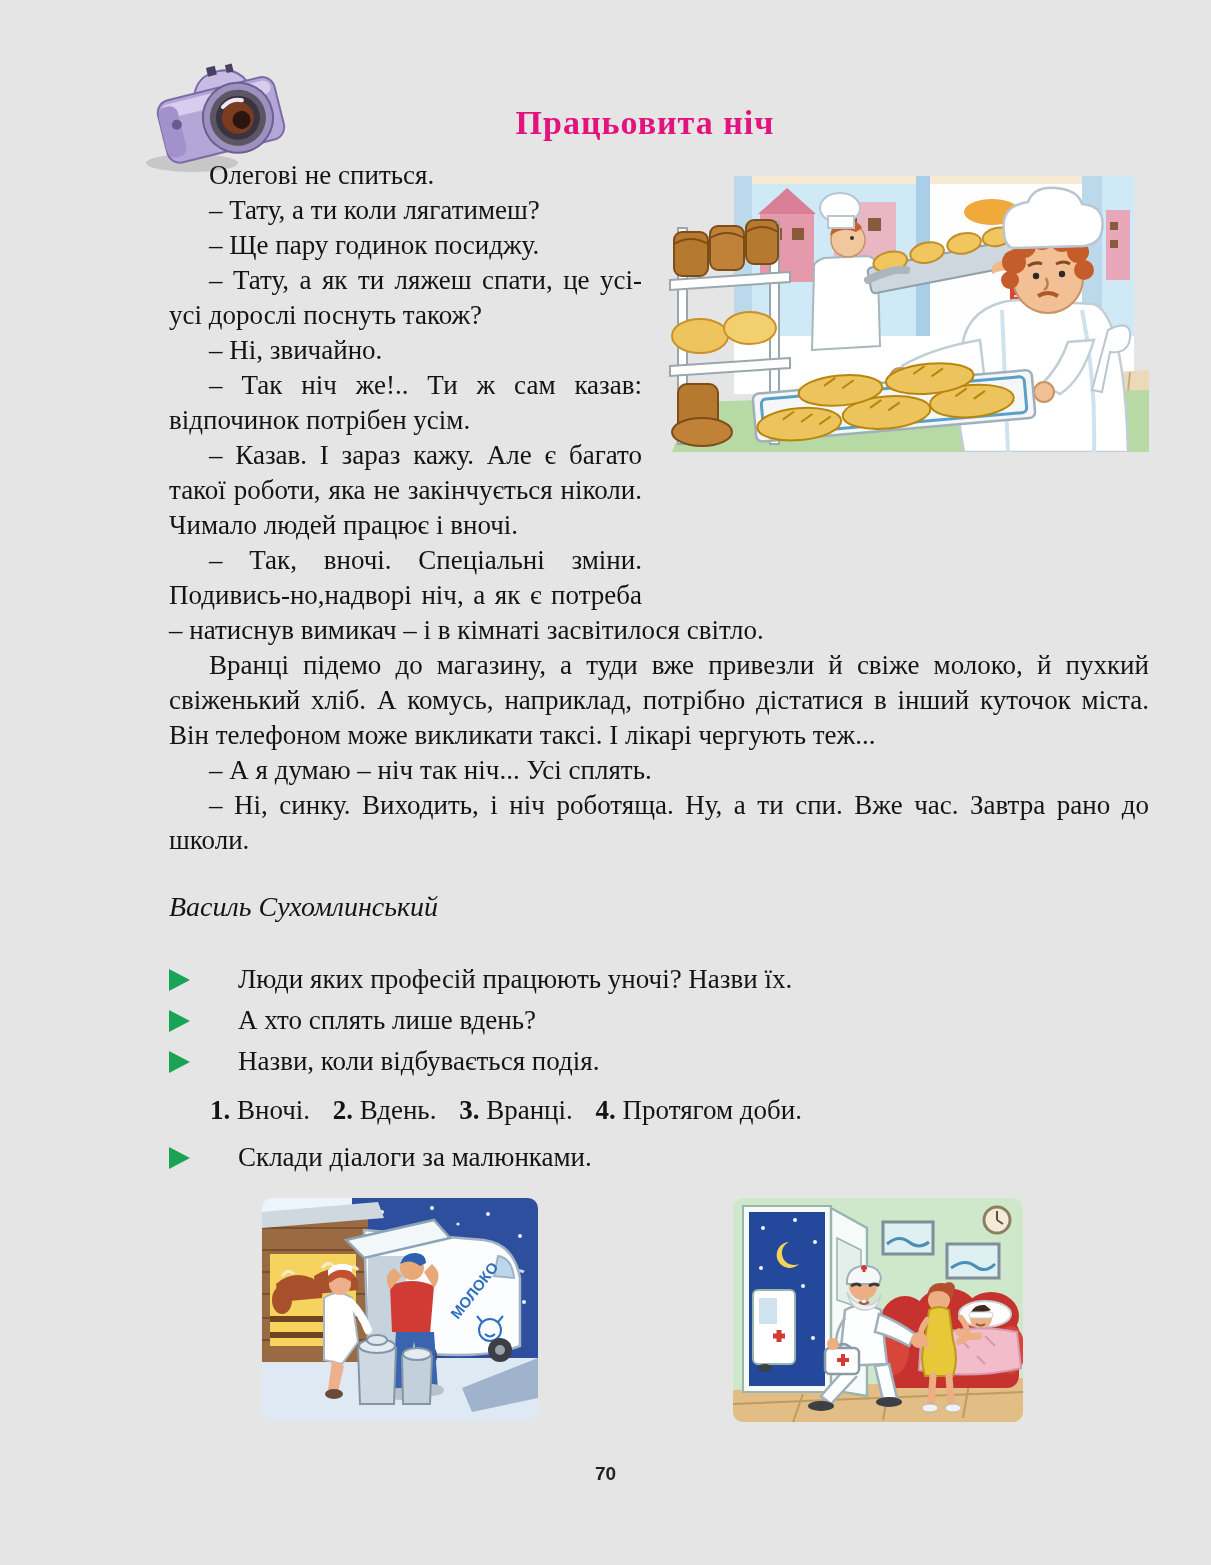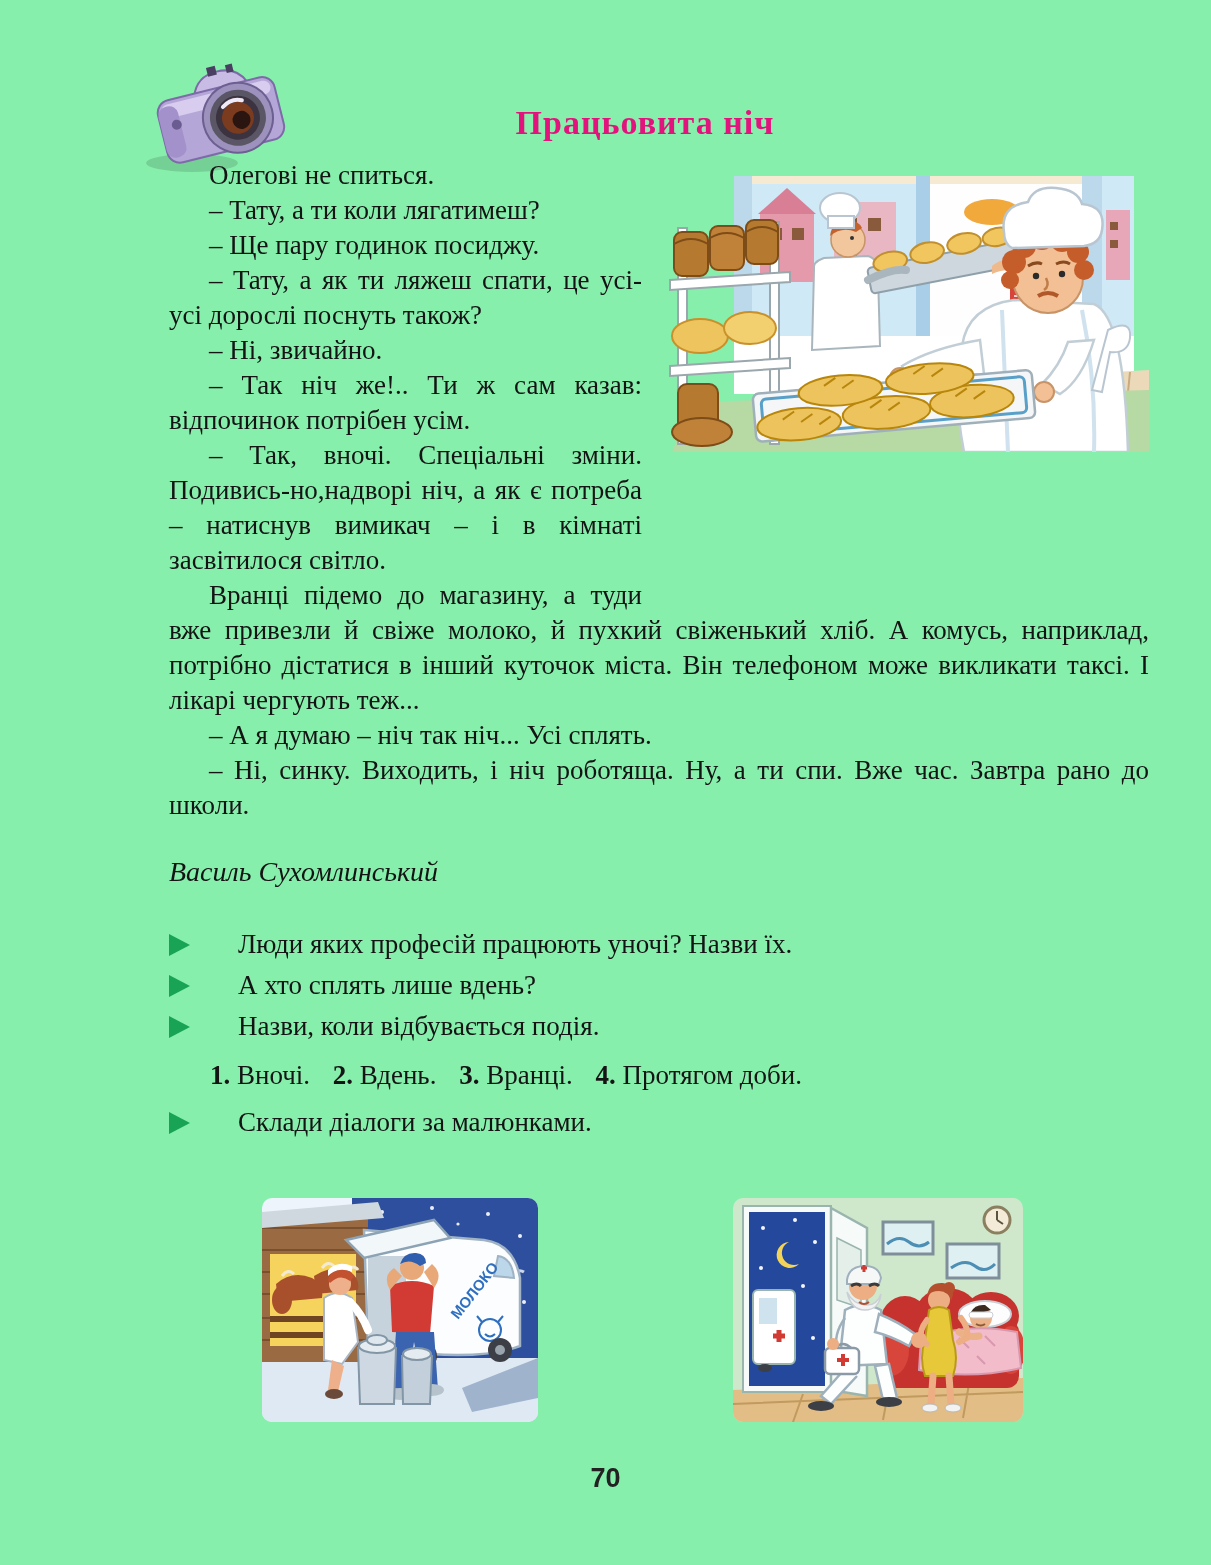--- a/index.html
+++ b/index.html
@@ -1,20 +1,20 @@
 <!DOCTYPE html>
 <html lang="uk"><head>
 <meta charset="utf-8">
 <style>
   * { box-sizing: border-box; margin: 0; padding: 0; }
   html,body { background:#ffffff; }
   .page {
     position: relative;
     width: 1211px; height: 1565px;
-    background: #86efac;
+    background: #e5e5e5;
     font-family: "Liberation Serif", serif;
     color: #141414;
     overflow: hidden;
   }
   .camera-wrap { position:absolute; left:140px; top:50px; width:160px; height:130px; }
   .page-title {
     position:absolute; top:104px; left:155px; width:980px;
     text-align:center; font-size:34px; font-weight:bold;
     color:#e3137e; letter-spacing:1px;
   }
@@ -44,21 +44,21 @@
   .options { margin:16px 0 14px 41px; }
   .opt { margin-right:16px; white-space:nowrap; }
   .opt b { font-weight:bold; }
   .pictures { position:absolute; left:0; top:1198px; width:1211px; height:230px; }
   figure.milk   { position:absolute; left:262px; top:0; }
   figure.doctor { position:absolute; left:733px; top:0; }
   figure.milk svg, figure.doctor svg { border-radius:10px; }
   .page-number {
     position:absolute; top:1463px; left:0; width:100%;
     text-align:center; font-family:"Liberation Sans", sans-serif;
-    font-weight:bold; font-size:27px; color:#222;
+    font-weight:bold; font-size:19px; color:#222;
   }
 </style>
 </head>
 <body>
 
 <div class="page">
 
   <div class="camera-wrap">
     <svg width="160" height="130" viewBox="0 0 160 130">
       <ellipse cx="52" cy="113" rx="46" ry="9" fill="#000000" opacity="0.13"></ellipse>
@@ -203,20 +203,21 @@
           </g>
         </svg>
       </figure>
 
       <p>Олегові не спиться.</p>
       <p>– Тату, а ти коли лягатимеш?</p>
       <p>– Ще пару годинок посиджу.</p>
       <p>– Тату, а як ти ляжеш спати, це усі-усі дорослі поснуть також?</p>
       <p>– Ні, звичайно.</p>
       <p>– Так ніч же!.. Ти ж сам казав: відпочинок потрібен усім.</p>
+      <p>– Казав. І зараз кажу. Але є багато такої роботи, яка не закінчується ніколи. Чимало людей працює і вночі.</p>
       <p>– Так, вночі. Спеціальні зміни. Подивись-но,надворі ніч, а як є потреба – натиснув вимикач – і в кімнаті засвітилося світло.</p>
       <p>Вранці підемо до магазину, а туди вже привезли й свіже молоко, й пухкий свіженький хліб. А комусь, наприклад, потрібно дістатися в інший куточок міста. Він телефоном може викликати таксі. І лікарі чергують теж...</p>
       <p>– А я думаю – ніч так ніч... Усі сплять.</p>
       <p>– Ні, синку. Виходить, і ніч роботяща. Ну, а ти спи. Вже час. Завтра рано до школи.</p>
     </div>
 
     <div class="author">Василь Сухомлинський</div>
 
     <div class="questions">
       <div class="q-item">

